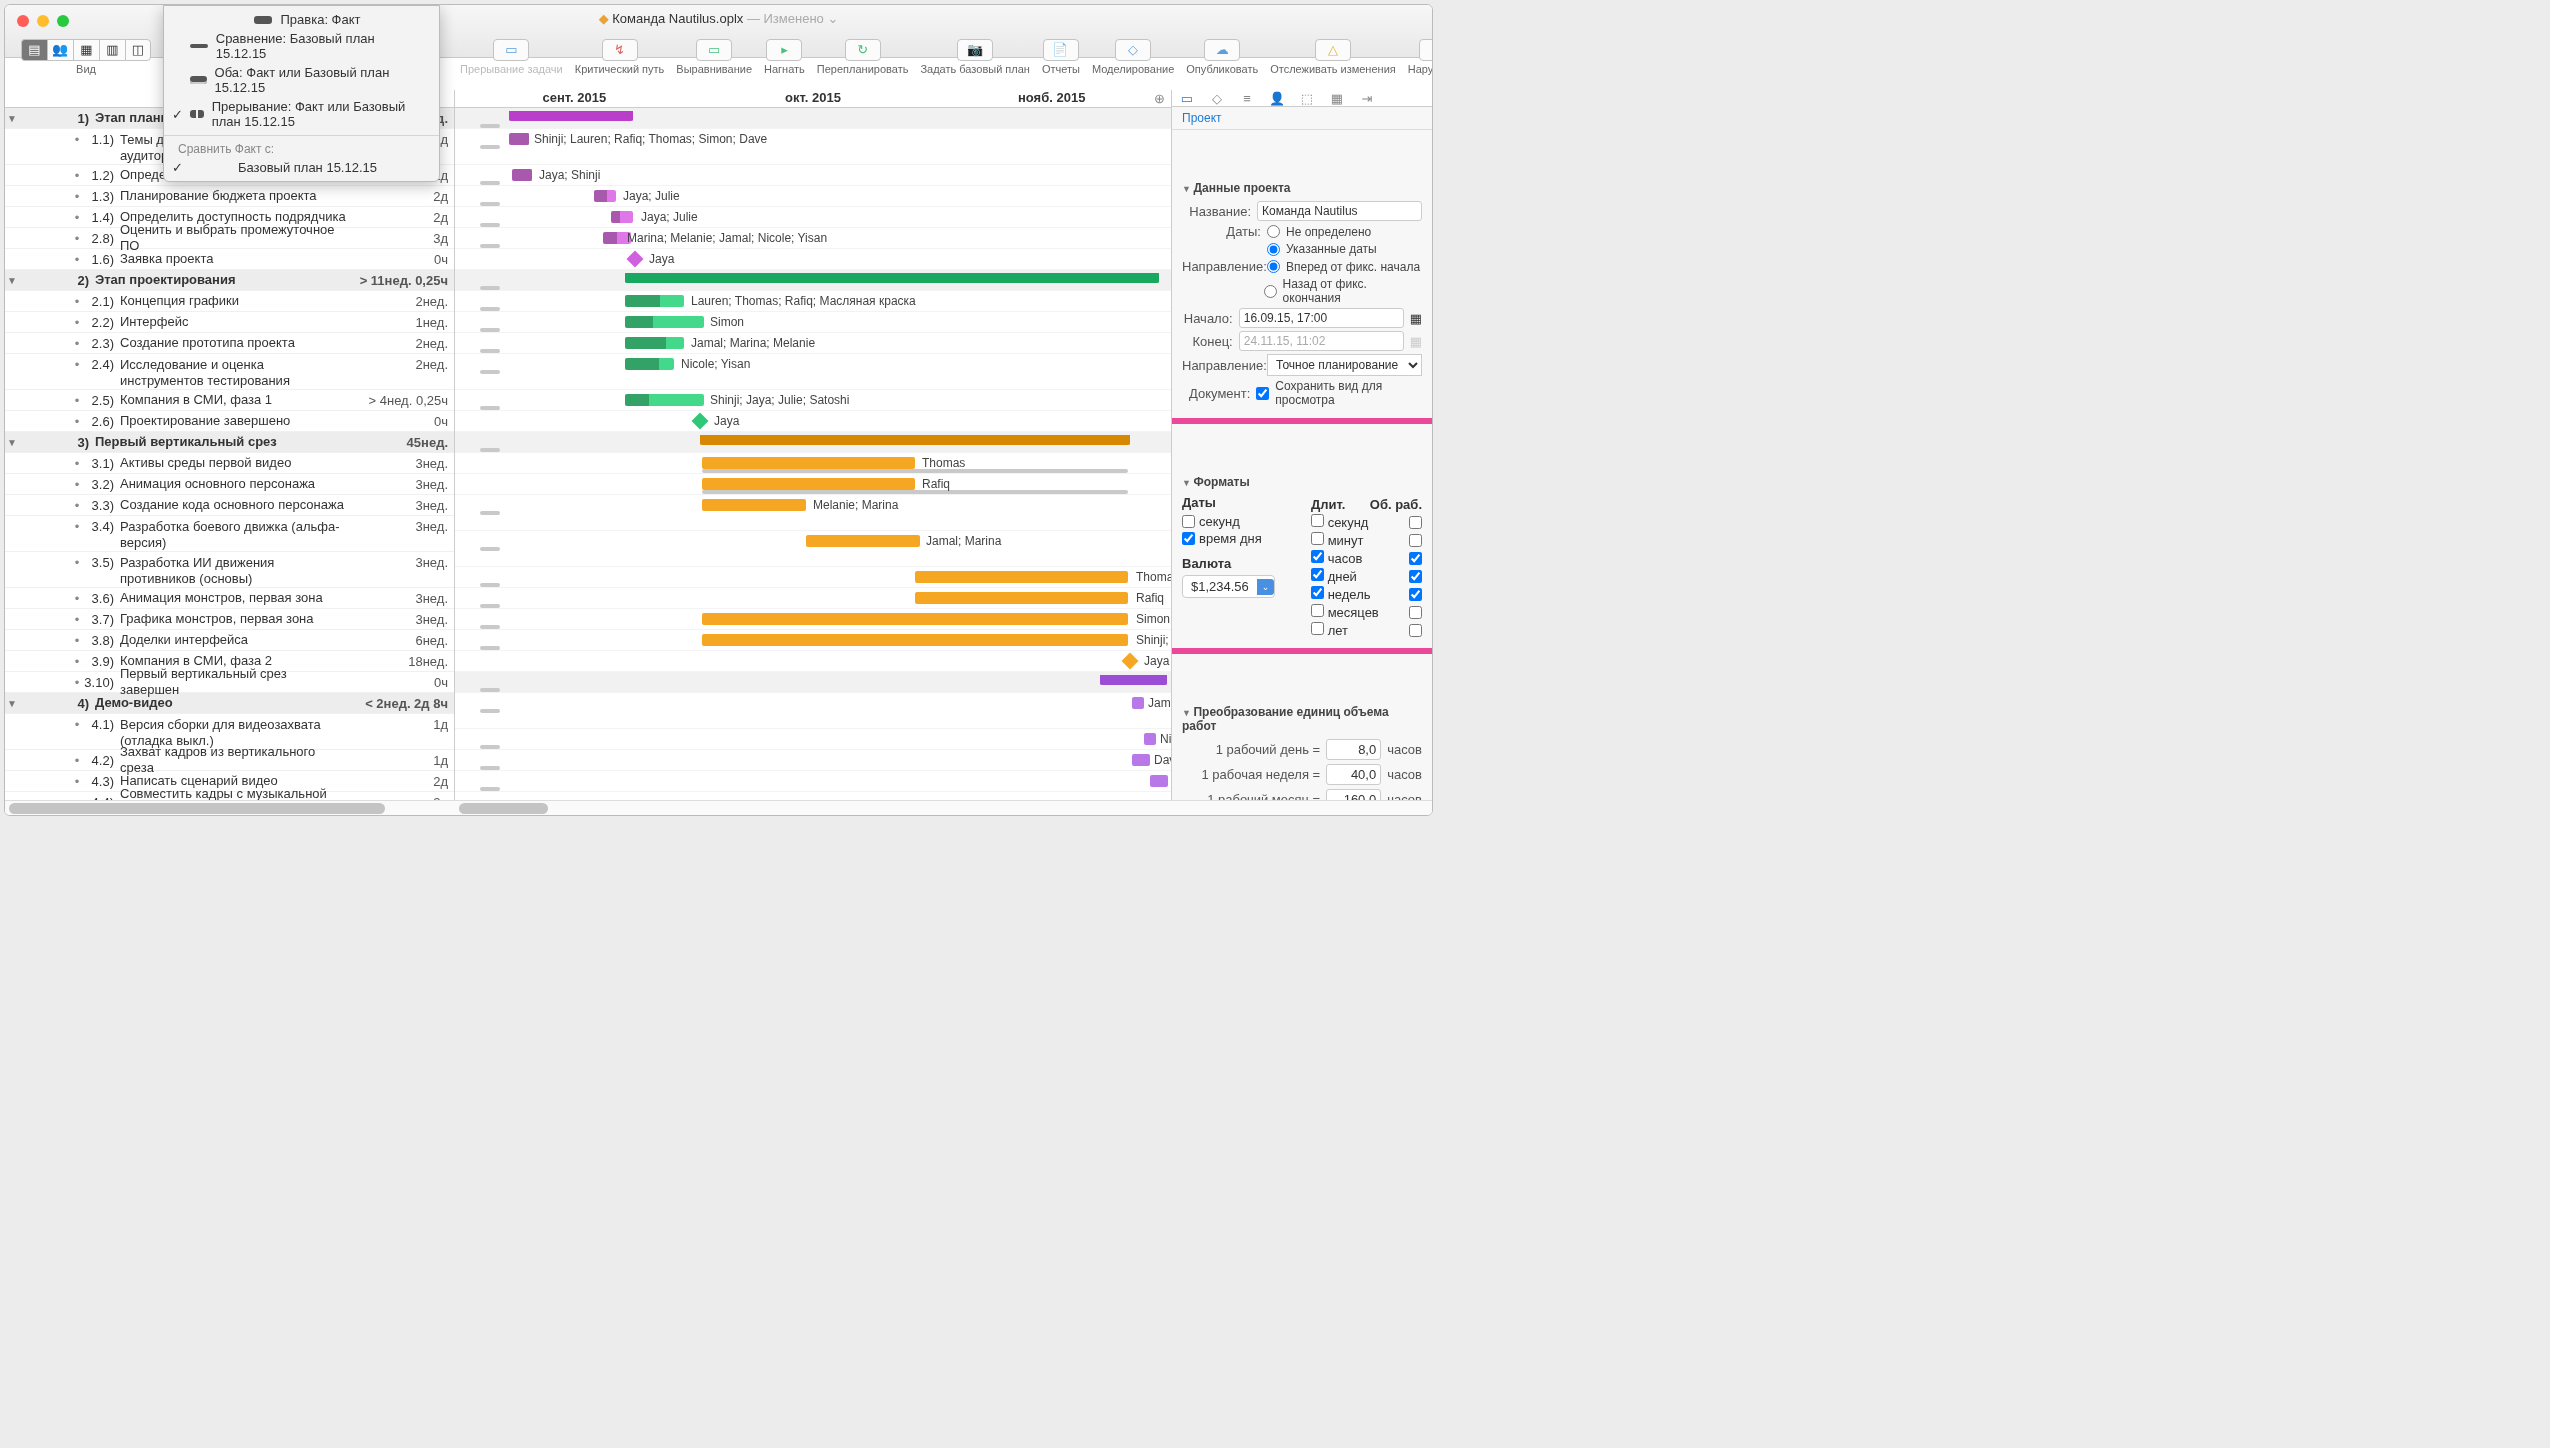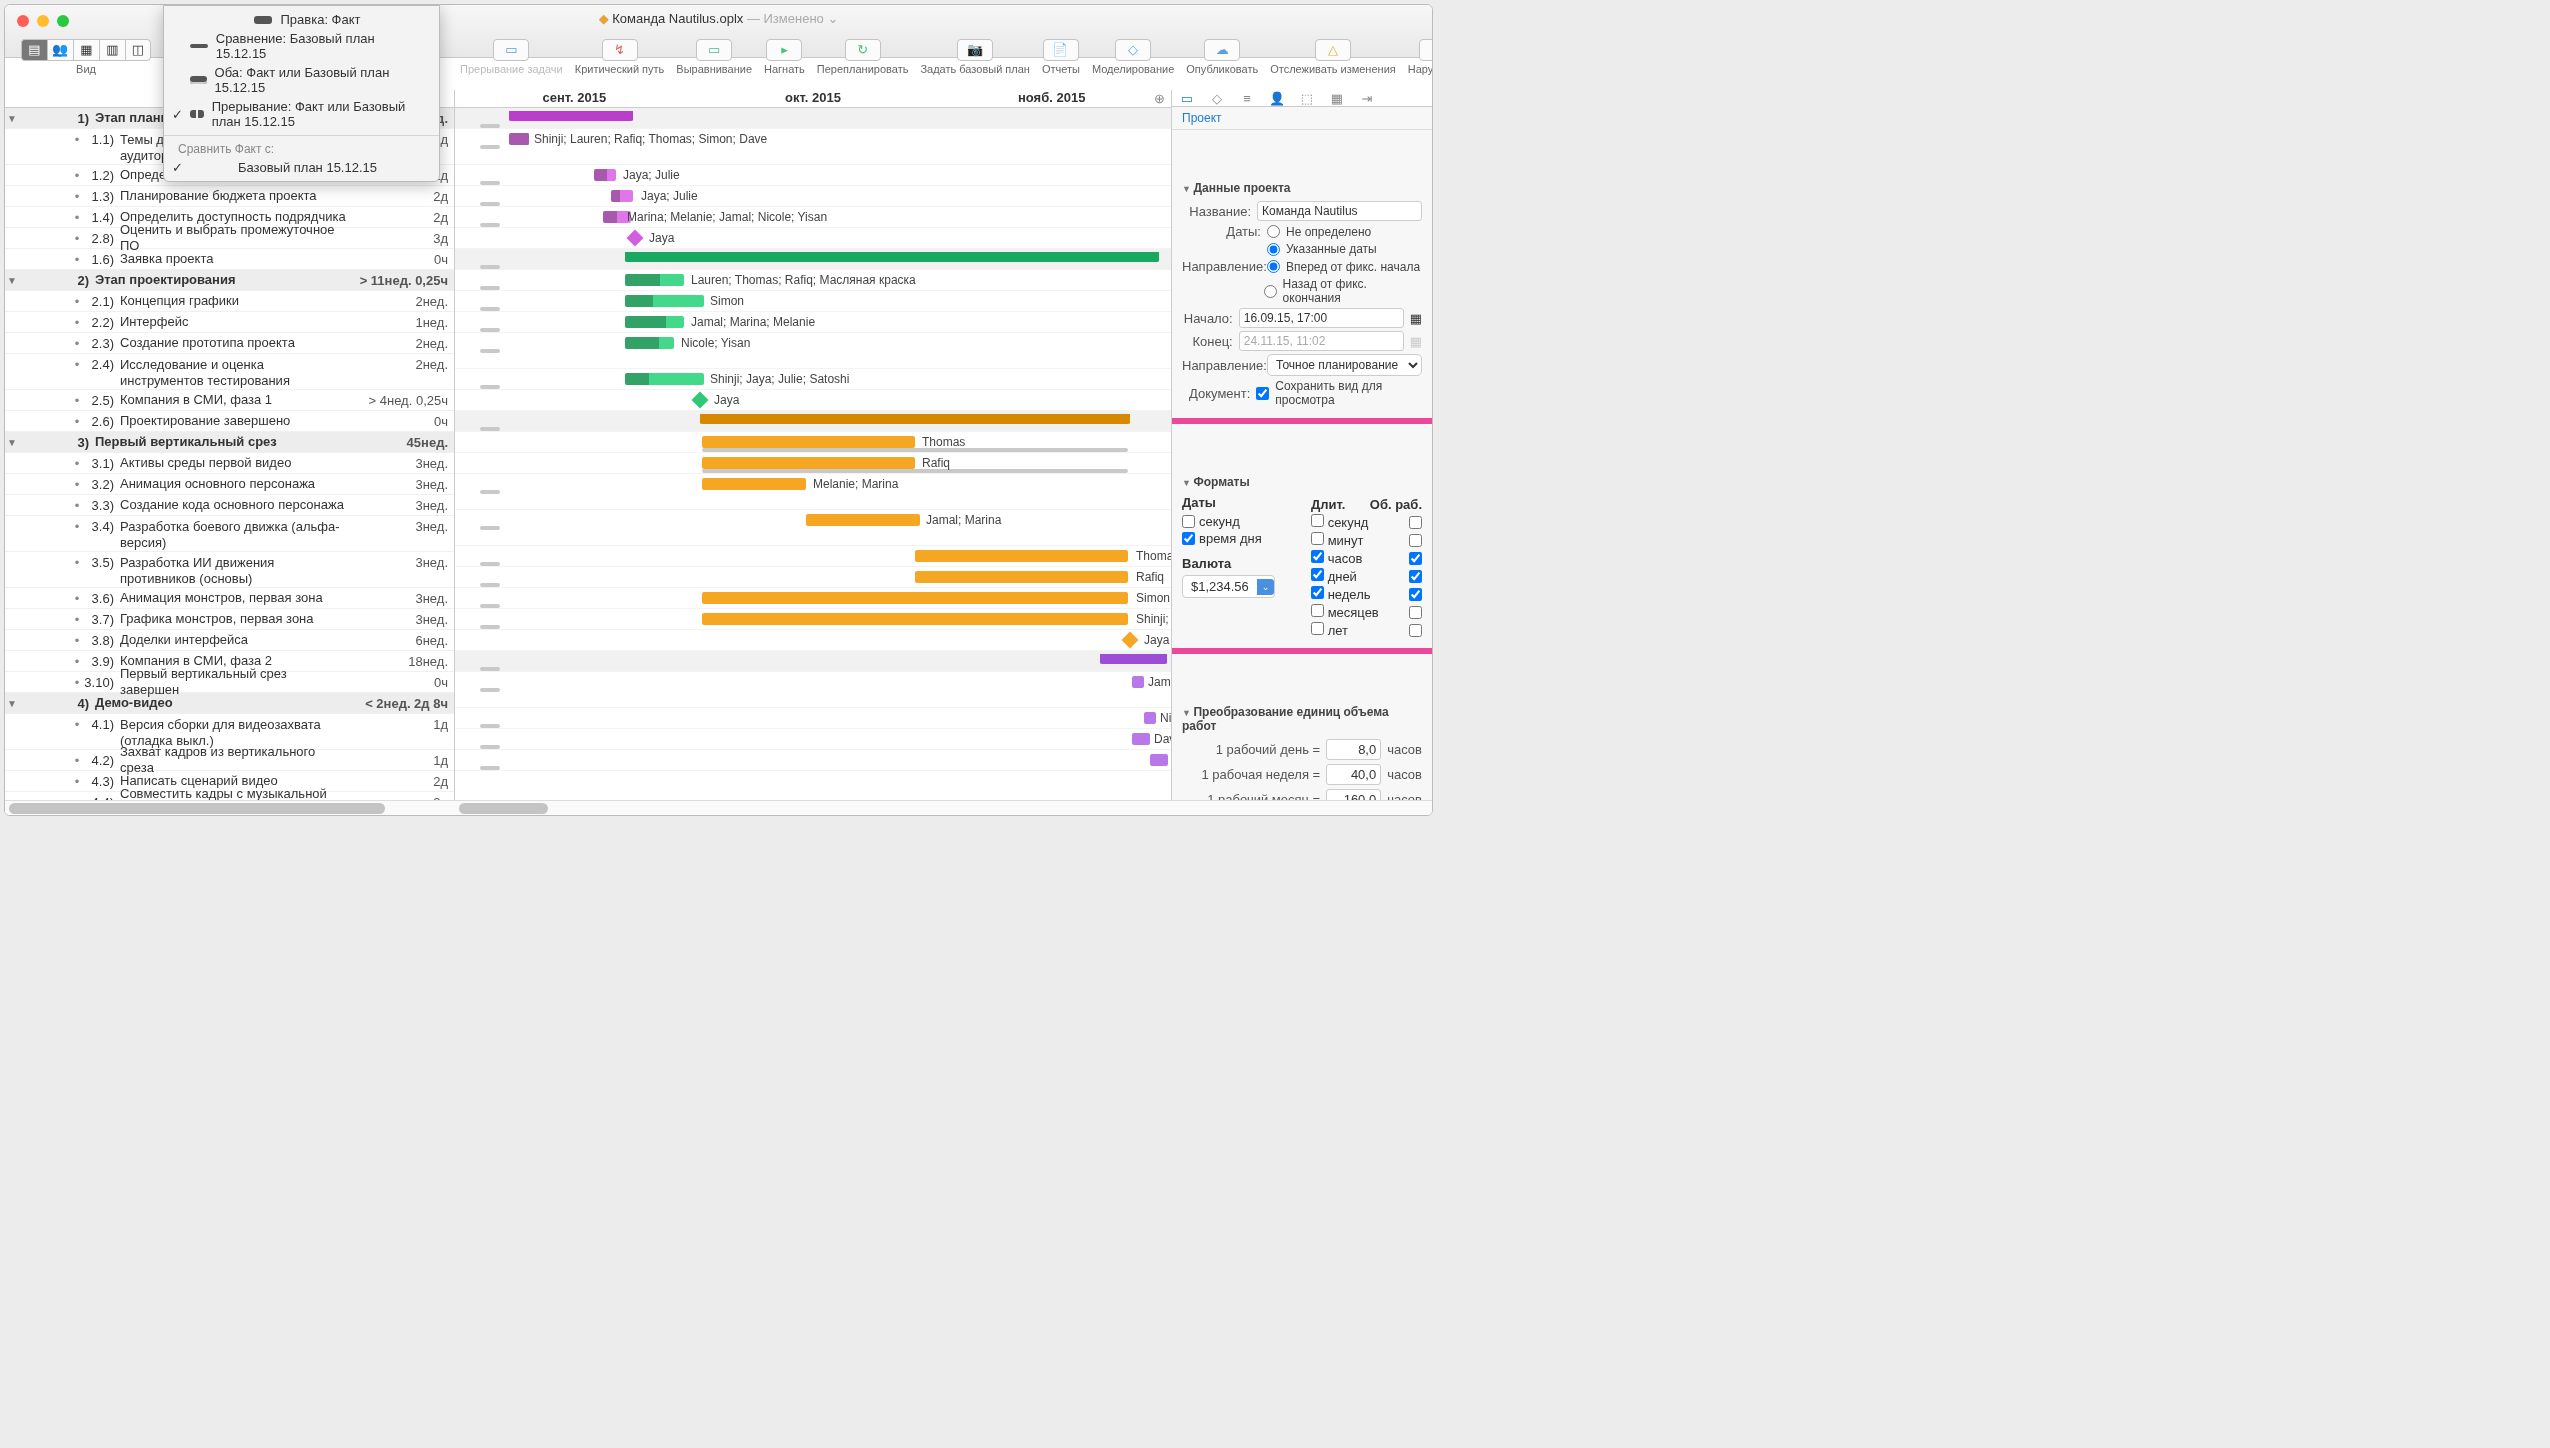--- a/index.html
+++ b/index.html
@@ -79,21 +79,21 @@
 .grid2{display:flex;gap:18px;}
 .col{flex:1;}
 .ck{display:flex;align-items:center;gap:4px;margin:2px 0;}
 .ck.sp{justify-content:space-between;}
 .unit{display:flex;align-items:center;justify-content:flex-end;gap:6px;margin:4px 0;}
 .unit input{width:55px;text-align:right;border:1px solid #ccc;border-radius:3px;padding:2px 4px;}
 .unit .ul{color:#555;}
 .cur-box{display:inline-flex;align-items:center;border:1px solid #ccc;border-radius:4px;background:#fff;}
 .cur-box span{padding:3px 8px;}
 .cur-box .dd{background:#4a90e2;color:#fff;padding:3px 5px;border-radius:0 3px 3px 0;font-size:9px;}
-select{border:1px solid #ccc;border-radius:5px;padding:2px 4px;background:#fff;flex:1;font-size:12px;}
+select{border:1px solid #ccc;border-radius:0;padding:2px 4px;background:#fff;flex:1;font-size:12px;}
 .scrollbar{position:absolute;bottom:0;left:0;right:0;height:15px;background:#fafafa;border-top:1px solid #ddd;}
 .scrollbar .thumb{position:absolute;top:2px;height:11px;background:#c4c4c4;border-radius:6px;}
 </style>
 </head>
 <body>
 
 <div class="window">
   <div class="titlebar">
     <div class="traffic">
       <div class="dot red"></div>
@@ -466,20 +466,27 @@
           </div>
           <div class="grow tall">
             <div class="base" style="left: 25px; width: 20px;"></div>
             <div class="bar" style="left: 54px; width: 20px; background: rgb(224, 119, 232); color: rgb(224, 119, 232);">
               <div class="prog" style="width: 100%;"></div>
             </div>
             <span class="lbl" style="left: 79px;">Shinji; Lauren; Rafiq; Thomas; Simon; Dave</span>
           </div>
           <div class="grow">
             <div class="base" style="left: 25px; width: 20px;"></div>
+            <div class="bar" style="left: 57px; width: 20px; background: rgb(224, 119, 232); color: rgb(224, 119, 232);">
+              <div class="prog" style="width: 100%;"></div>
+            </div>
+            <span class="lbl" style="left: 84px;">Jaya; Shinji</span>
+          </div>
+          <div class="grow">
+            <div class="base" style="left: 25px; width: 20px;"></div>
             <div class="bar" style="left: 139px; width: 22px; background: rgb(224, 119, 232); color: rgb(224, 119, 232);">
               <div class="prog" style="width: 60%;"></div>
             </div>
             <span class="lbl" style="left: 168px;">Jaya; Julie</span>
           </div>
           <div class="grow">
             <div class="base" style="left: 25px; width: 20px;"></div>
             <div class="bar" style="left: 156px; width: 22px; background: rgb(224, 119, 232); color: rgb(224, 119, 232);">
               <div class="prog" style="width: 40%;"></div>
             </div>

